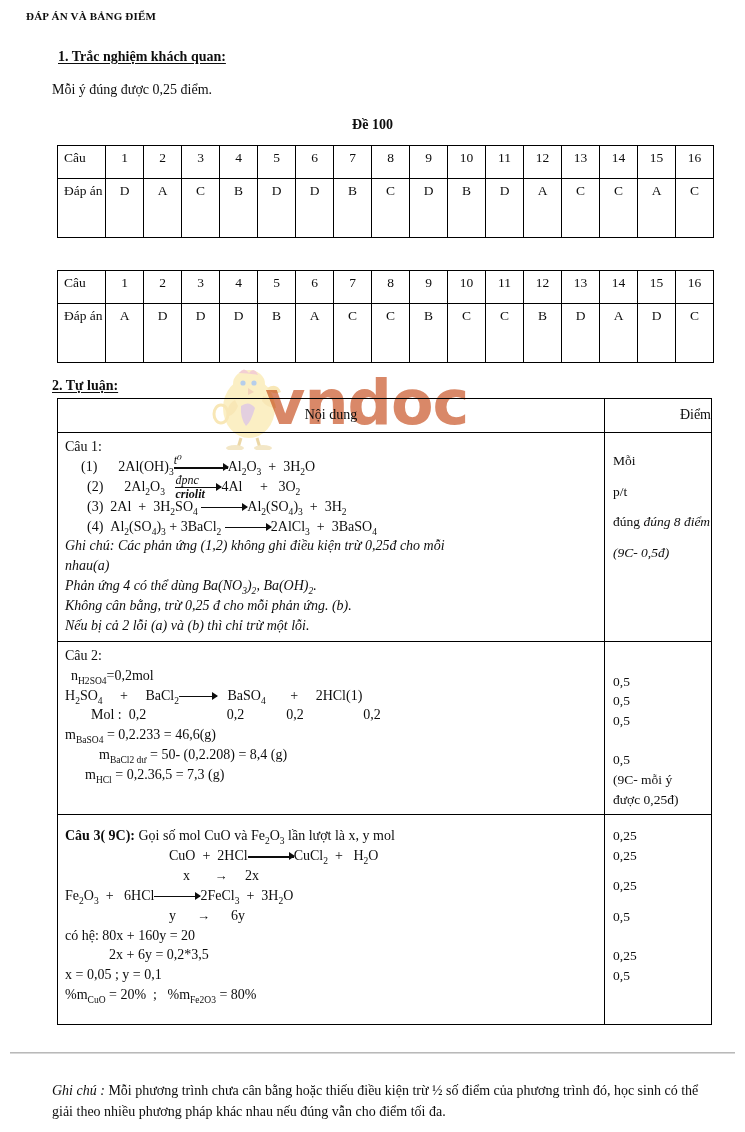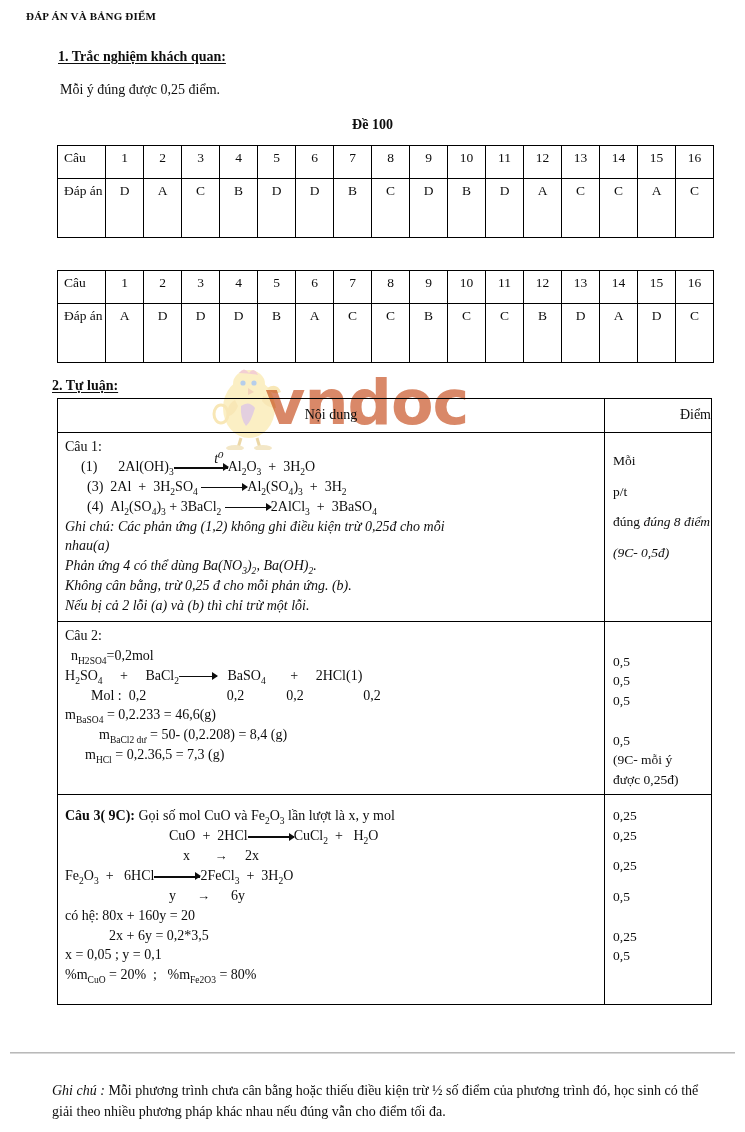--- a/index.html
+++ b/index.html
@@ -62,21 +62,21 @@
     font-weight: 700;
     text-decoration: underline;
     text-underline-offset: 2px;
     white-space: nowrap;
   }
   .sec-1 { left: 58px; top: 49px; }
   .sec-2 { left: 52px; top: 378px; }
 
   .note-line {
     position: absolute;
-    left: 60px;
+    left: 52px;
     top: 82px;
     font-size: 14px;
     white-space: nowrap;
   }
   .code-head {
     position: absolute;
     width: 745px;
     left: 0;
     text-align: center;
     font-size: 14px;
@@ -168,24 +168,24 @@
     left: auto; right: -1px; top: 1.2px;
     border-left: 6px solid #0d0d0d;
     border-top: 4px solid transparent;
     border-bottom: 4px solid transparent;
   }
   .arw.w54 { width: 54px; }
   .arw.w46 { width: 46px; }
   .arw.w38 { width: 38px; }
   .arw-lbl {
     position: absolute;
-    left: 0; right: 4px;
+    left: 0; right: 16px;
     bottom: 7px;
-    text-align: right;
-    font-size: 14px;
+    text-align: left;
+    font-size: 12px;
     font-style: italic;
     line-height: 1;
   }
   .arw-lbl.below {
     bottom: auto; top: 6px;
     font-weight: 700;
   }
   .smallarw { font-size: 13px; }
 
   .indent1 { padding-left: 16px; }
@@ -380,20 +380,24 @@
 
     <div class="row">
       <div class="c-content">
         <div class="ln">Câu 1:</div>
 
         <div class="ln indent1">
           <span>(1)</span>
           &nbsp;&nbsp;&nbsp;&nbsp;&nbsp;2Al(OH)<sub>3</sub><span class="arw w54"><span class="arw-lbl">t⁰</span><i></i><i class="head"></i></span>Al<sub>2</sub>O<sub>3</sub>&nbsp; + &nbsp;3H<sub>2</sub>O
         </div>
 
+        <div class="ln indent1" style="padding-left:22px">
+          <span>(2)</span>
+          &nbsp;&nbsp;&nbsp;&nbsp;&nbsp;2Al<sub>2</sub>O<sub>3</sub>&nbsp;&nbsp;&nbsp;<span class="arw w46"><span class="arw-lbl">đpnc</span><i></i><i class="head"></i><span class="arw-lbl below">criolit</span></span>4Al&nbsp;&nbsp;&nbsp;&nbsp;&nbsp;+&nbsp;&nbsp; 3O<sub>2</sub>
+        </div>
 
         <div class="ln indent1" style="padding-left:22px">
           <span>(3)</span>
           &nbsp;2Al&nbsp; + &nbsp;3H<sub>2</sub>SO<sub>4</sub>&nbsp;<span class="arw w46"><i></i><i class="head"></i></span>Al<sub>2</sub>(SO<sub>4</sub>)<sub>3</sub>&nbsp; + &nbsp;3H<sub>2</sub>
         </div>
 
         <div class="ln indent1" style="padding-left:22px">
           <span>(4)</span>
           &nbsp;Al<sub>2</sub>(SO<sub>4</sub>)<sub>3</sub> + 3BaCl<sub>2</sub>&nbsp;<span class="arw w46"><i></i><i class="head"></i></span>2AlCl<sub>3</sub>&nbsp; + &nbsp;3BaSO<sub>4</sub>
         </div>

